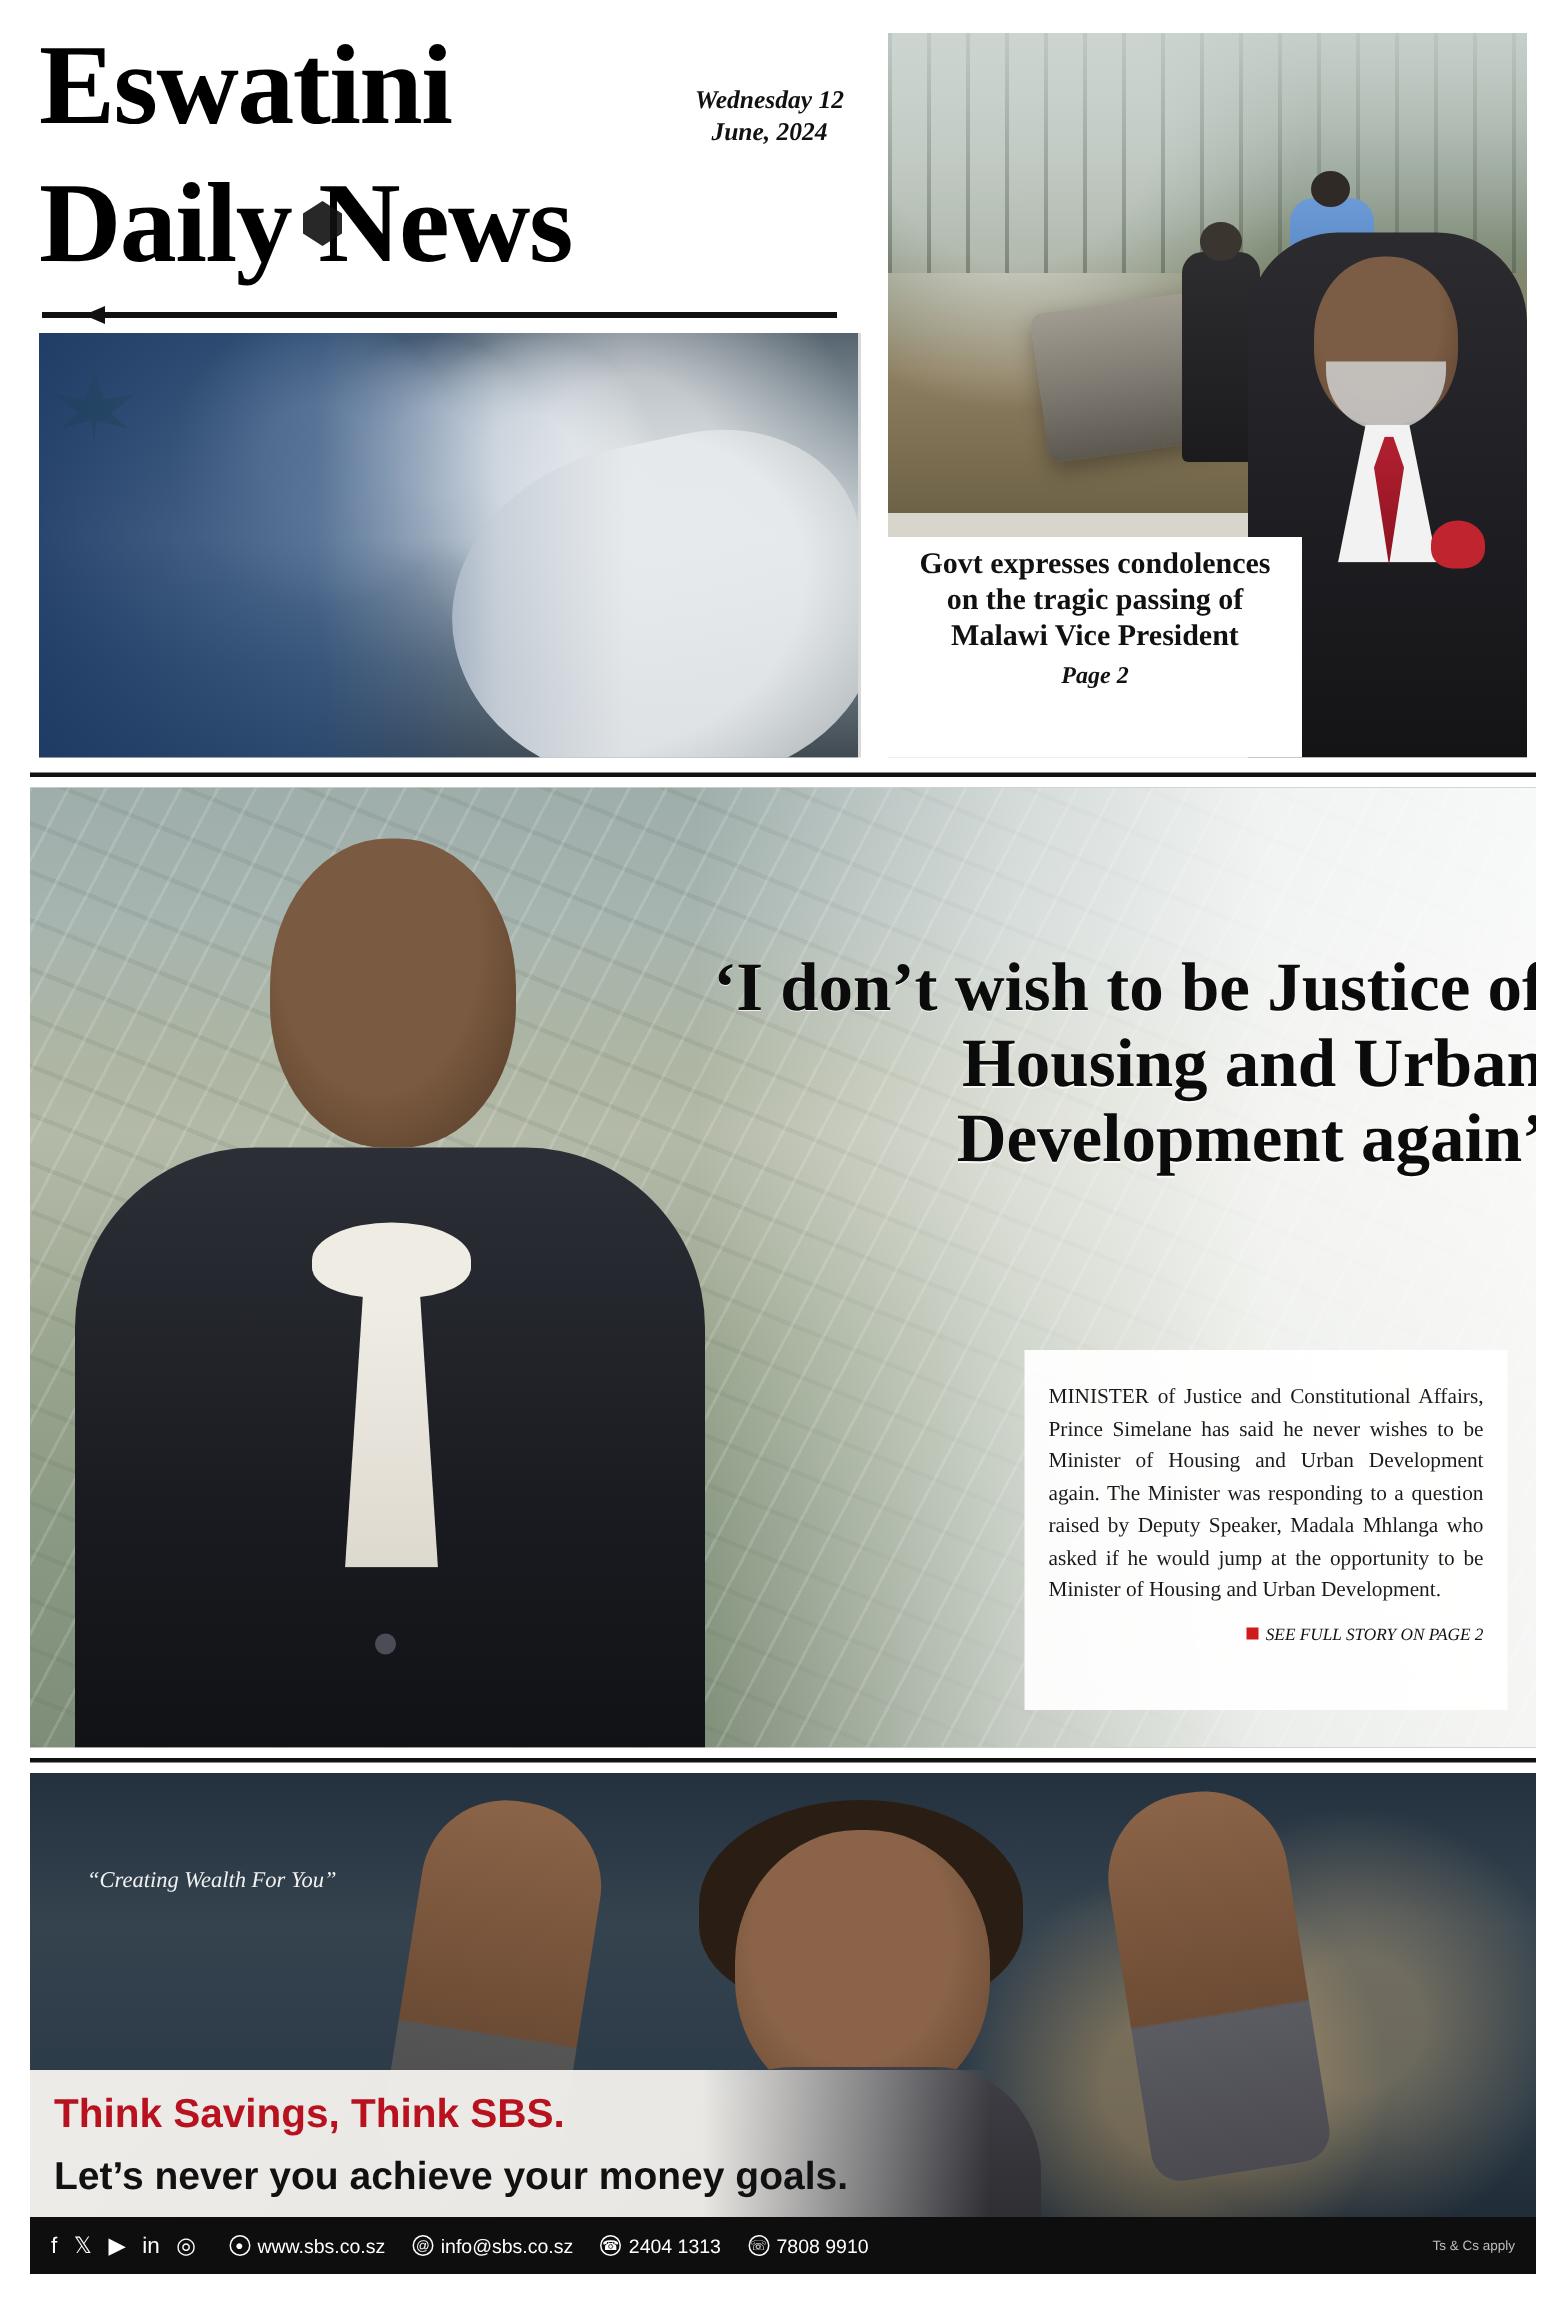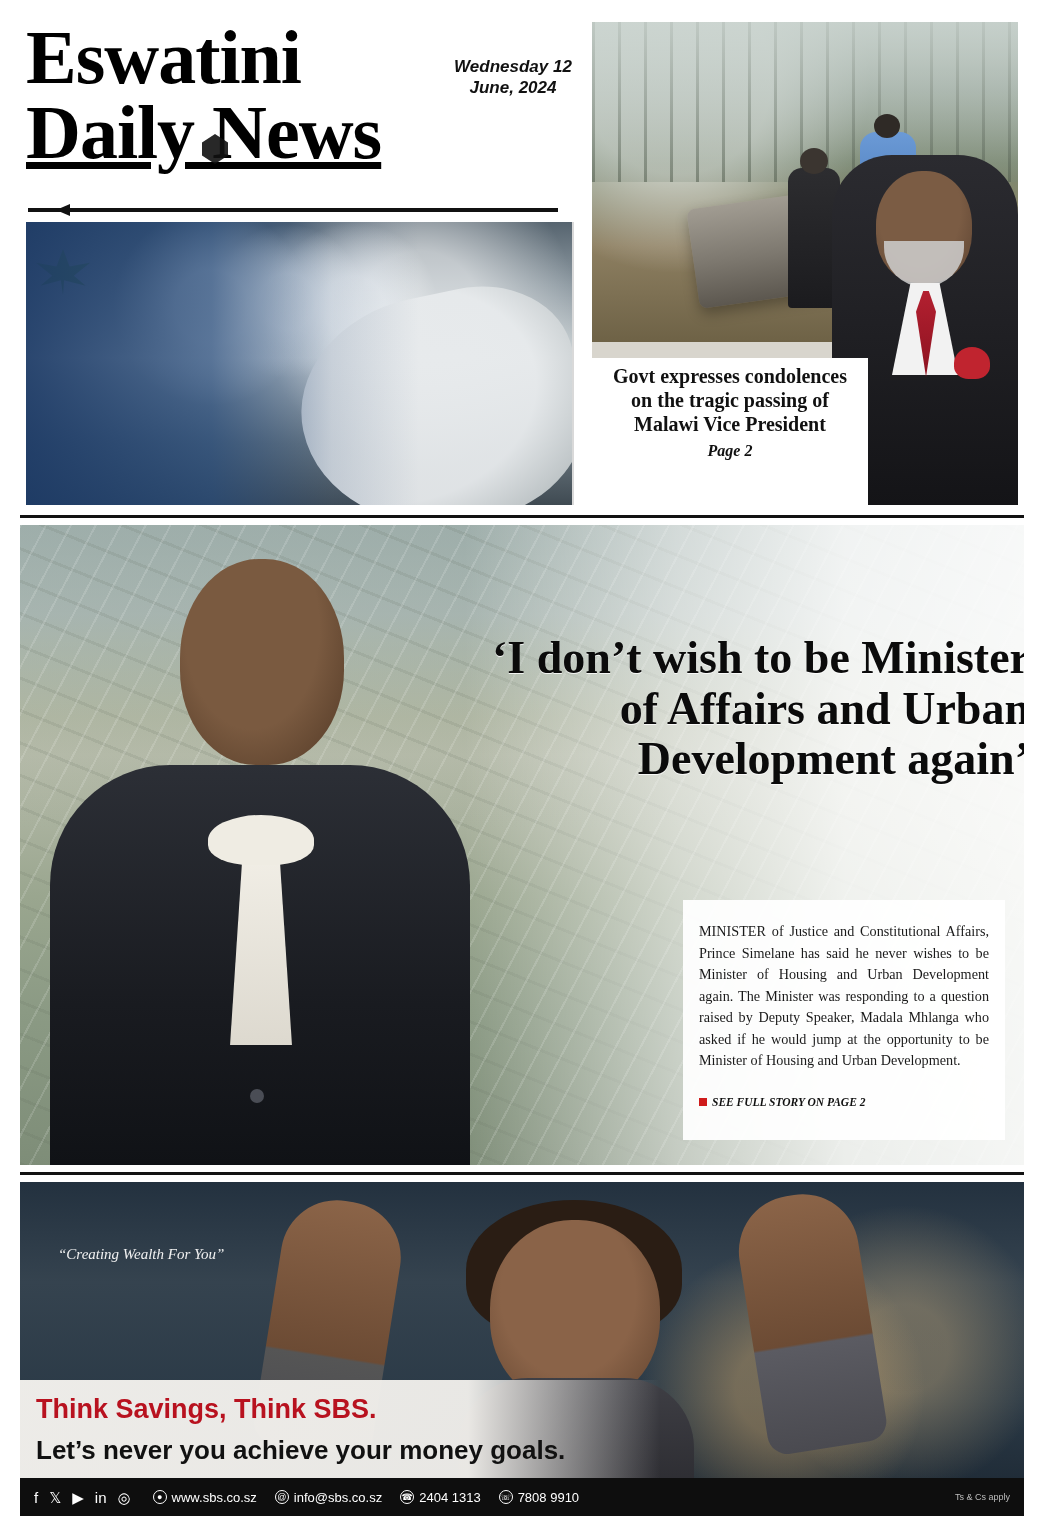--- a/index.html
+++ b/index.html
@@ -23,26 +23,26 @@
     width: 560px; height: 190px;
   }
   .masthead-title {
     font-family: "Liberation Serif", serif;
     font-weight: bold;
     font-size: 76px;
     line-height: 0.94;
     letter-spacing: -1px;
     color: #000;
   }
-  .masthead-line2 { margin-top: 4px; text-decoration: underline; }
+  .masthead-line2 { margin-top: 21px; }
   .masthead-date {
     position: absolute;
     left: 448px; top: 56px;
     width: 130px;
-    font-family: Liberation Sans, sans-serif;
+    font-family: Liberation Serif, serif;
     font-style: italic;
     font-weight: bold;
     font-size: 17px;
     line-height: 1.25;
     color: #111;
     text-align: center;
   }
   .masthead-rule {
     position: absolute;
     left: 28px; top: 208px;
@@ -359,24 +359,25 @@
   }
   .body-copy {
     margin-top: 9px;
     font-family: "Liberation Serif", serif;
     font-size: 14.2px;
     line-height: 1.52;
     color: #1a1a1a;
     text-align: justify;
   }
   .see-full {
-    margin-top: 24px;
+    margin-top: 12px;
+    text-align: right;
     font-family: "Liberation Serif", serif;
     font-style: italic;
-    font-weight: bold;
+    font-weight: normal;
     font-size: 11.5px;
     color: #111;
   }
   .see-full .sq {
     display: inline-block;
     width: 8px; height: 8px;
     background: #cf1b1b;
     margin-right: 5px;
   }
 
@@ -593,21 +594,21 @@
     <div class="main-white-fade"></div>
 
     <div class="minister-figure">
       <div class="mf-suit"></div>
       <div class="mf-shirt"></div>
       <div class="mf-collar"></div>
       <div class="mf-head"></div>
       <div class="mf-button"></div>
     </div>
 
-    <div class="main-headline">‘I don’t wish to be Minister of Affairs and Urban Development again’</div>
+    <div class="main-headline">‘I don’t wish to be Justice of Housing and Urban Development again’</div>
 
     <div class="byline-box">
       <div class="body-copy">MINISTER of Justice and Constitutional Affairs, Prince Simelane has said he never wishes to be Minister of Housing and Urban Development again.    The Minister was responding to a question raised by Deputy Speaker, Madala Mhlanga who asked if he would jump at the opportunity to be Minister of Housing and Urban Development.</div>
       <div class="see-full">
         <span class="sq"></span><span>SEE FULL STORY ON PAGE 2</span>
       </div>
     </div>
   </div>
 
   <div class="rule-2"></div>

